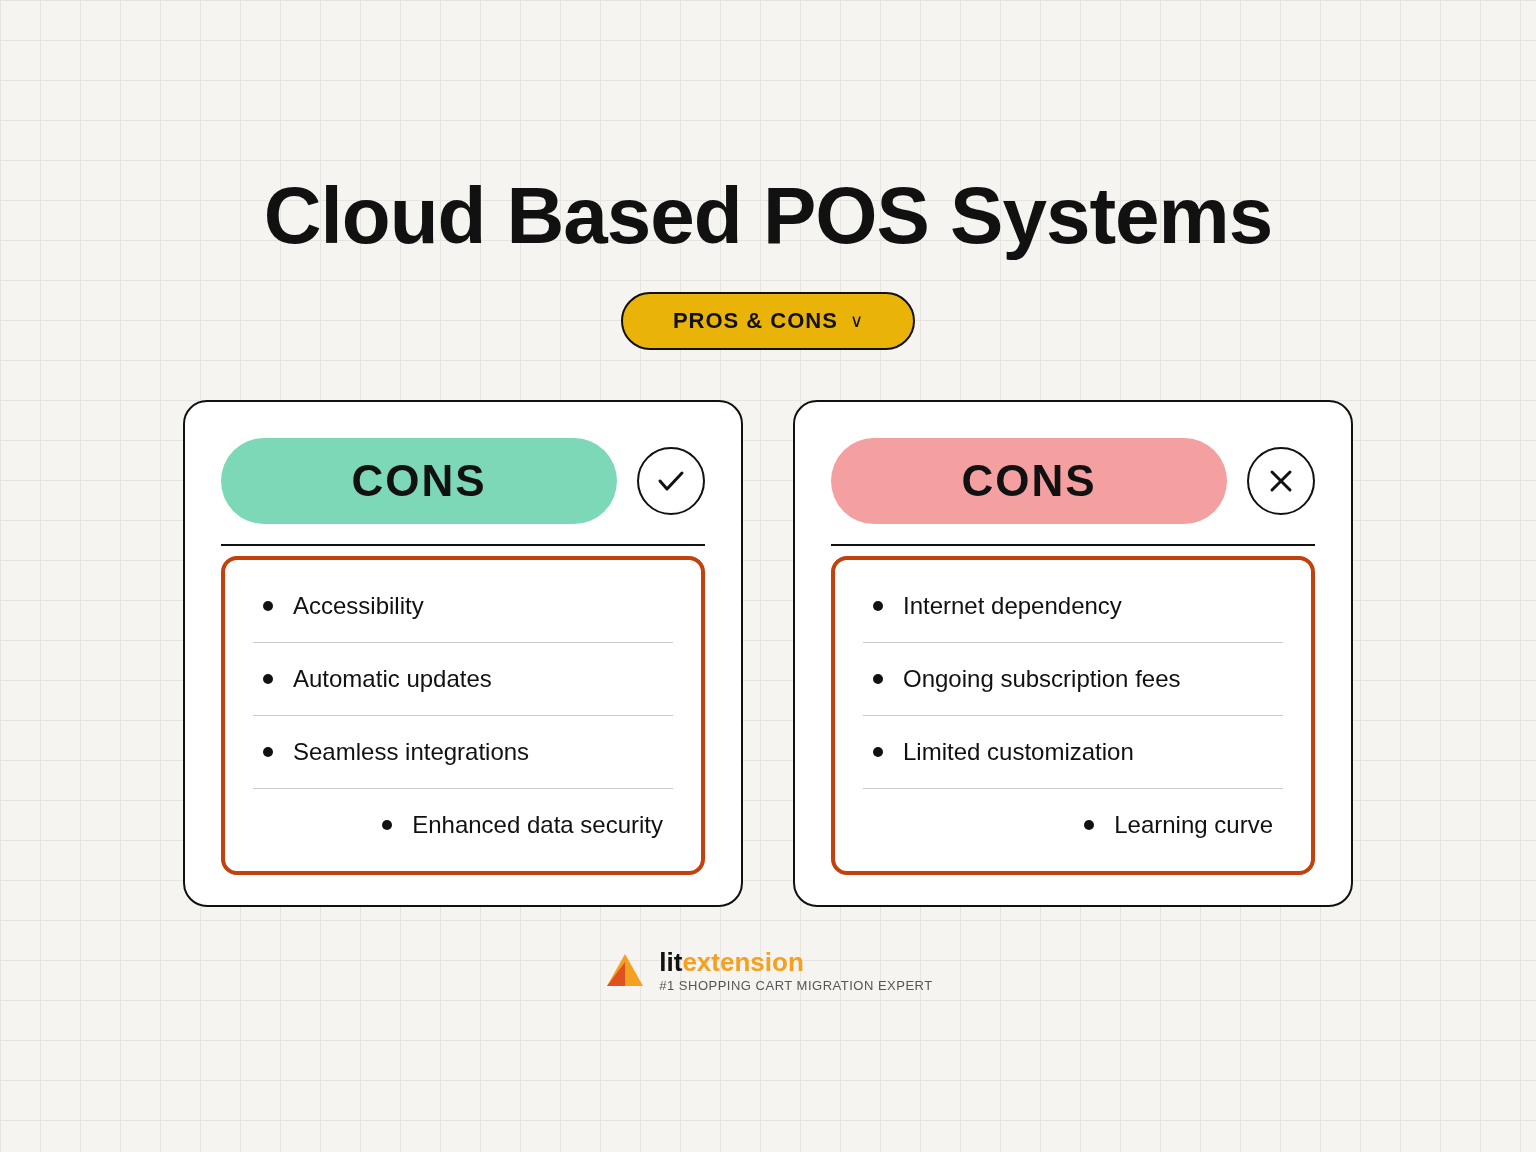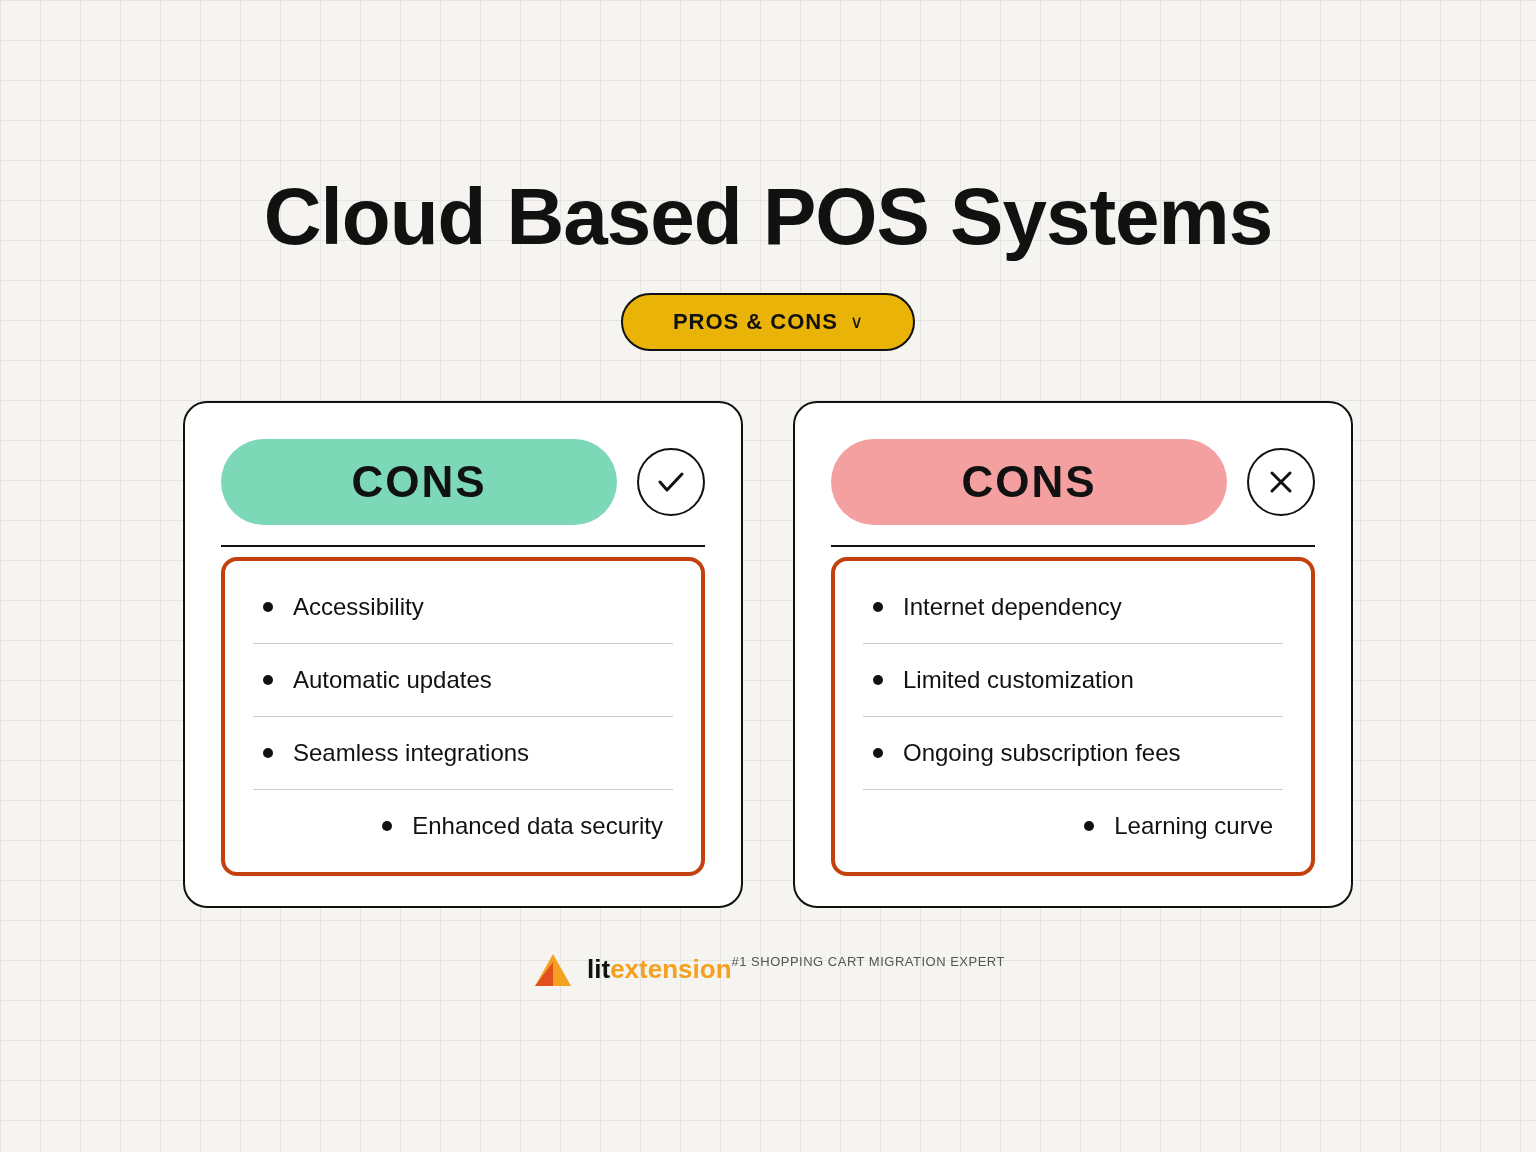--- a/index.html
+++ b/index.html
@@ -184,21 +184,21 @@
       margin-top: 40px;
     }
 
     .footer-logo-icon {
       width: 44px;
       height: 44px;
     }
 
     .footer-brand {
       display: flex;
-      flex-direction: row;
+      flex-direction: column;
     }
 
     .footer-brand-name {
       font-size: 26px;
       font-weight: 700;
       color: #111;
     }
 
     .footer-brand-name span {
       color: #f4a020;
@@ -270,25 +270,25 @@
         </div>
       </div>
       <hr class="card-divider">
       <div class="items-box">
         <div class="list-item">
           <div class="list-bullet"></div>
           <span class="list-text">Internet dependency</span>
         </div>
         <div class="list-item">
           <div class="list-bullet"></div>
+          <span class="list-text">Ongoing subscription fees</span>
+        </div>
+        <div class="list-item">
+          <div class="list-bullet"></div>
           <span class="list-text">Limited customization</span>
-        </div>
-        <div class="list-item">
-          <div class="list-bullet"></div>
-          <span class="list-text">Ongoing subscription fees</span>
         </div>
         <div class="list-item">
           <div class="list-bullet"></div>
           <span class="list-text">Learning curve</span>
         </div>
       </div>
     </div>
 
   </div>
 

